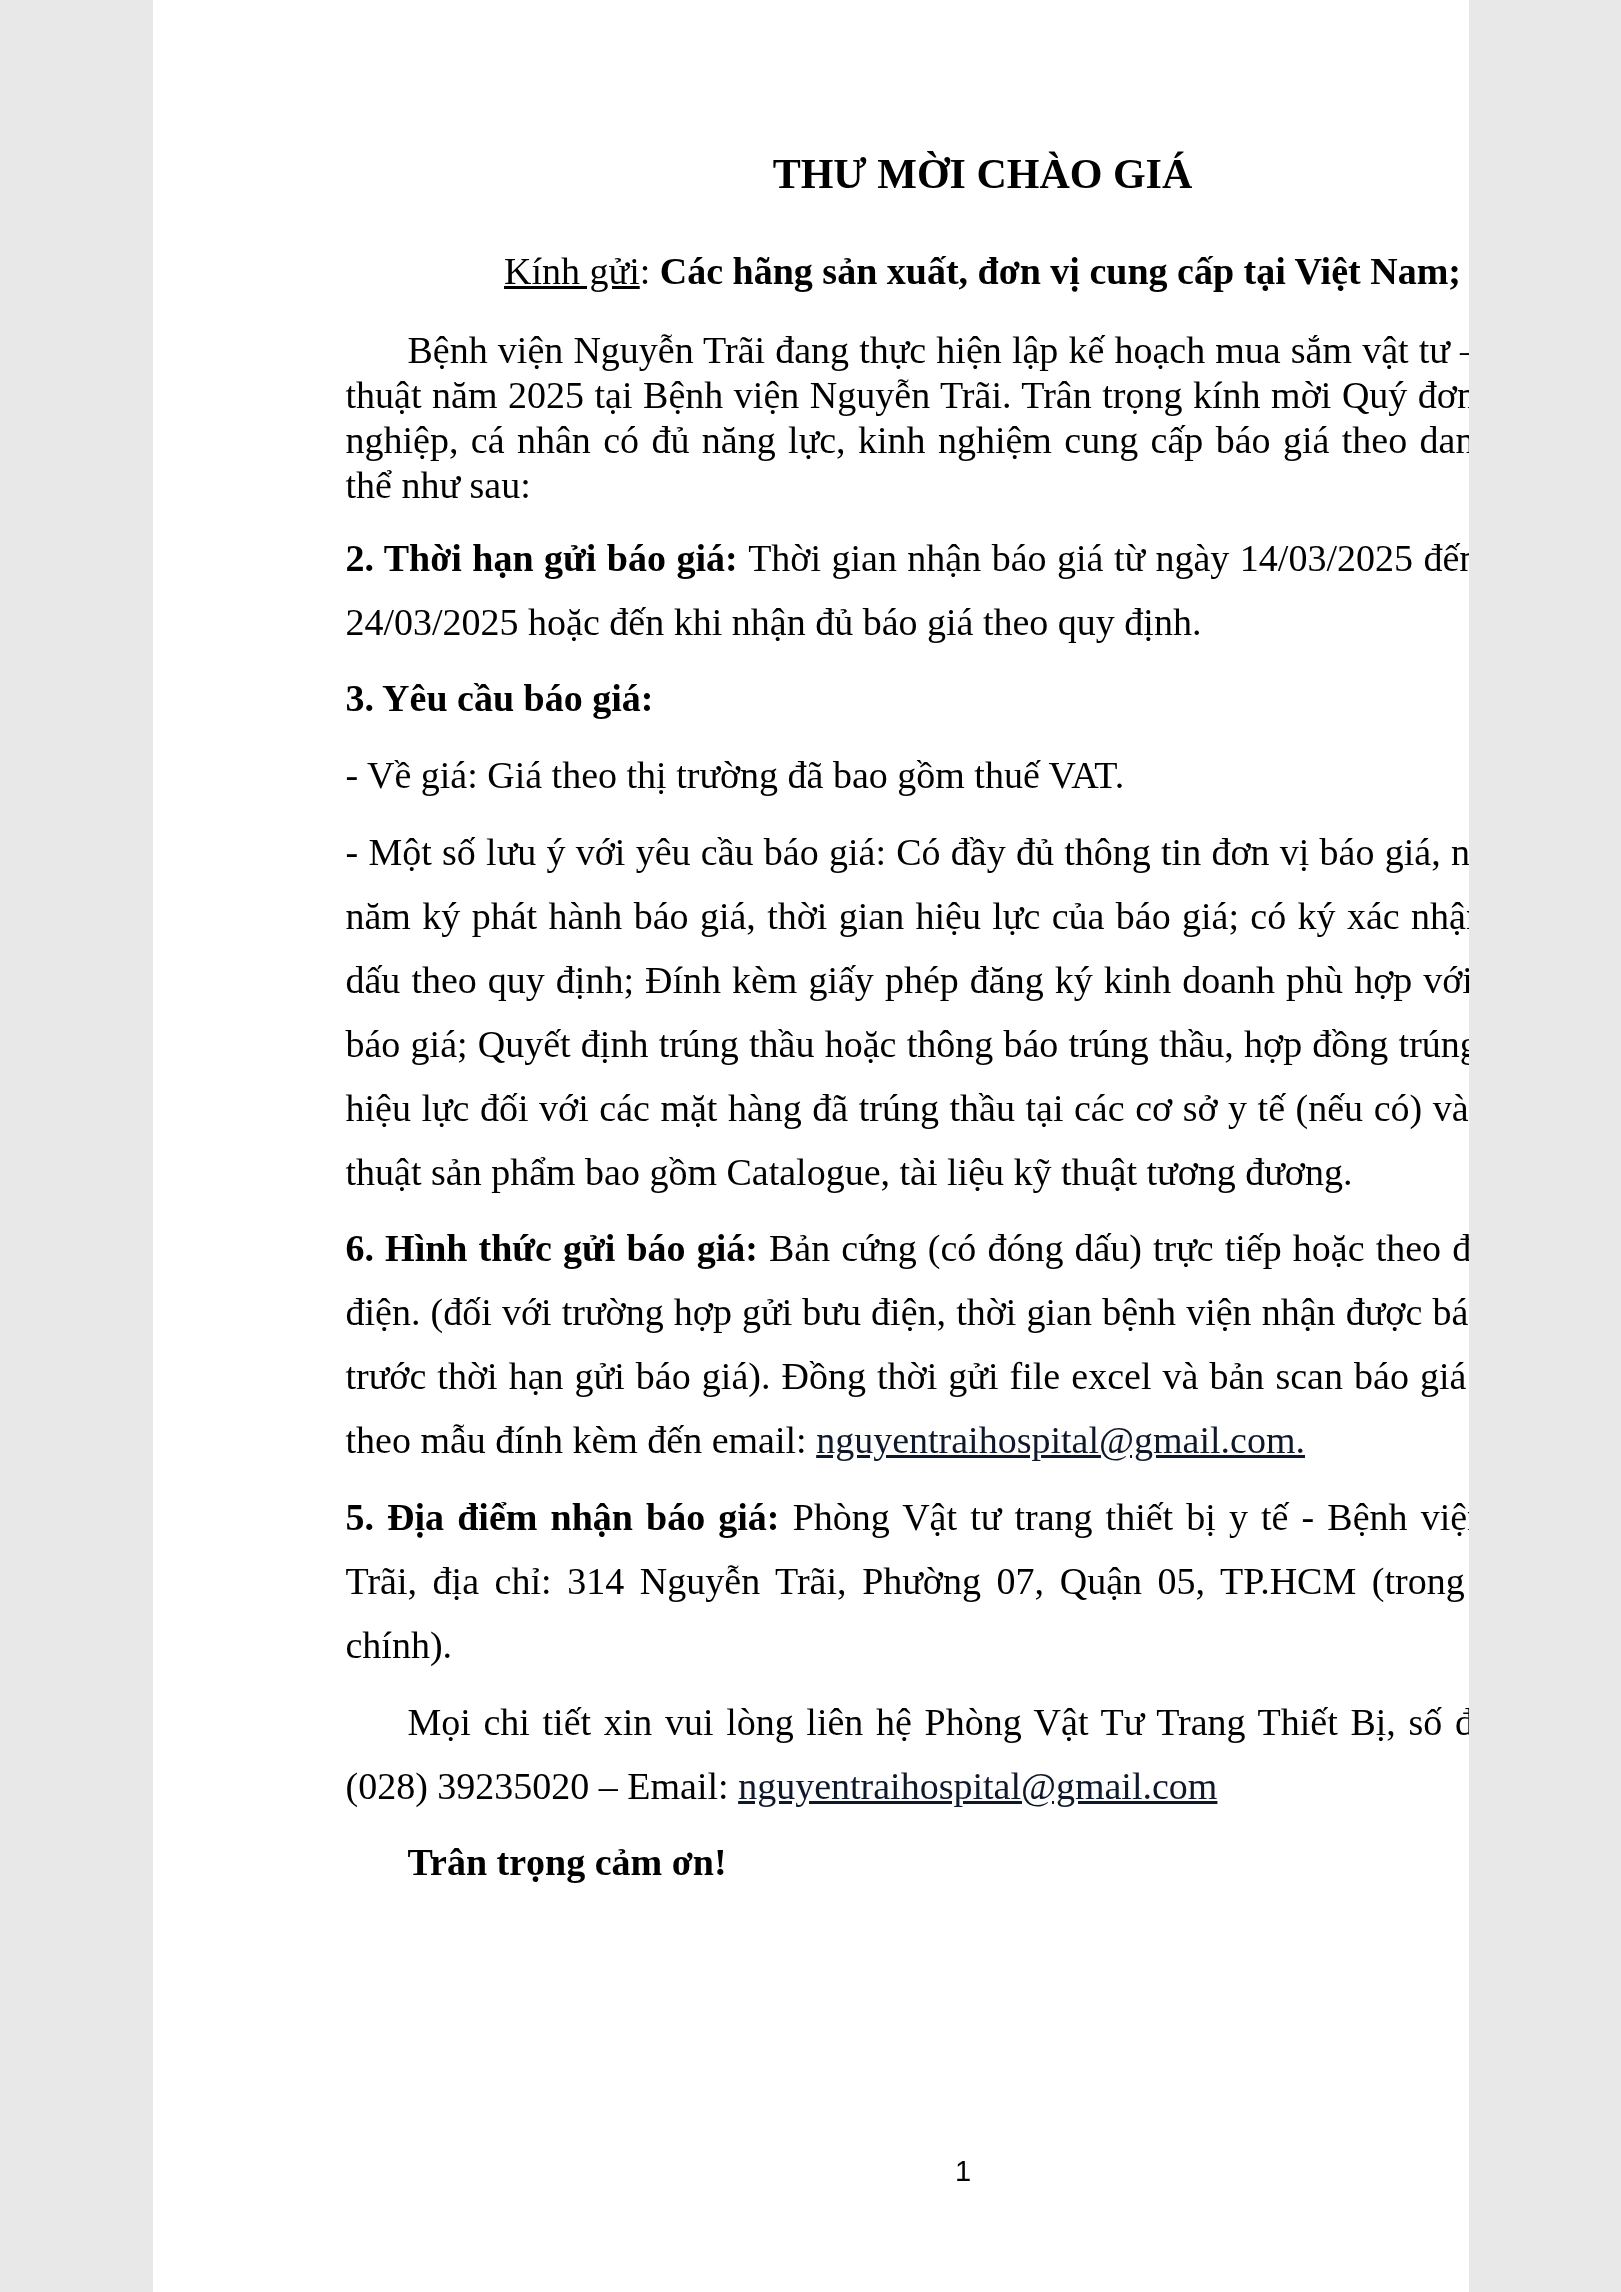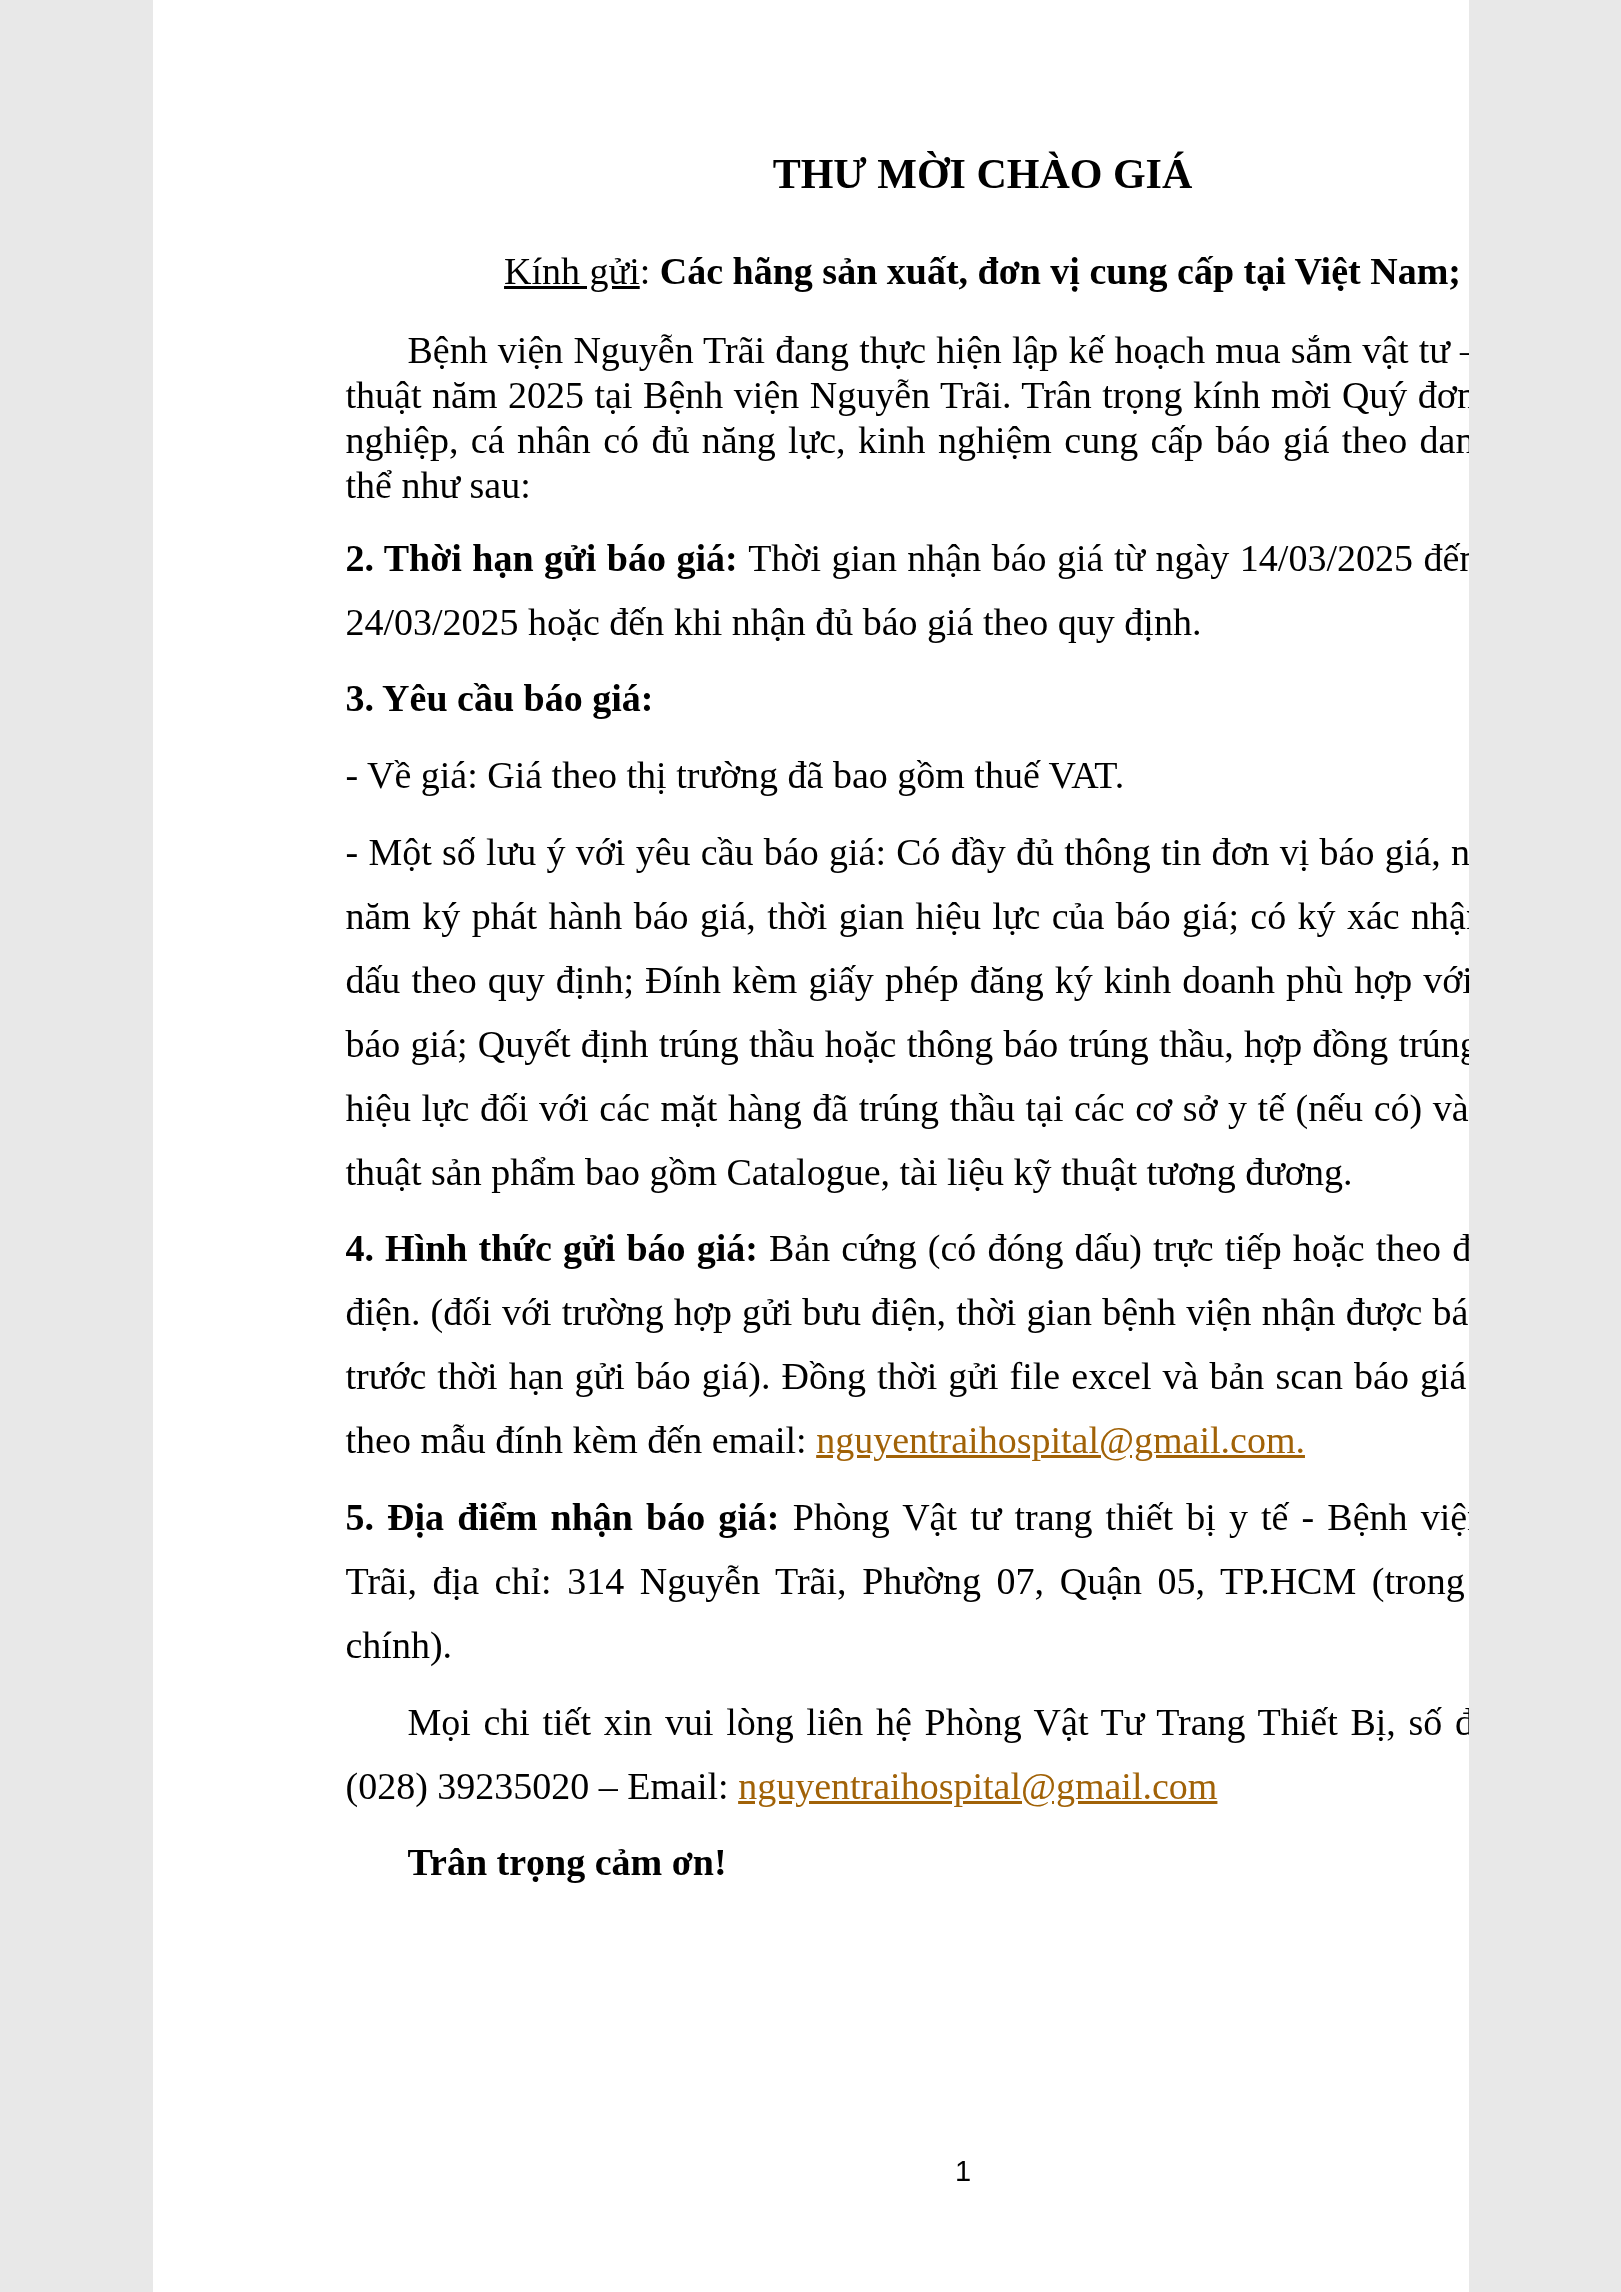--- a/index.html
+++ b/index.html
@@ -38,21 +38,21 @@
     margin-bottom: 34px;
   }
   p.tight {
     line-height: 45px;
     margin-bottom: 17.6px;
   }
   .ind { text-indent: 62px; }
   .b { font-weight: bold; }
   .u { text-decoration: underline; }
   a.link {
-    color: #a16207;
+    color: #0f172a;
     text-decoration: underline;
     cursor: pointer;
   }
   .page-footer {
     position: absolute;
     top: 2154px;
     left: 0;
     width: 1621px;
     text-align: center;
     font-family: "Liberation Sans", "DejaVu Sans", sans-serif;
@@ -75,21 +75,21 @@
 
     <p><span class="b">2. Thời hạn gửi báo giá: </span><span>Thời gian nhận báo giá từ ngày 14/03/2025 đến hết ngày 24/03/2025 hoặc đến khi nhận đủ báo giá theo quy định.</span></p>
 
     <p><span class="b">3. Yêu cầu báo giá:</span></p>
 
     <p>- Về giá: Giá theo thị trường đã bao gồm thuế VAT.</p>
 
 
     <p>- Một số lưu ý với yêu cầu báo giá: Có đầy đủ thông tin đơn vị báo giá, ngày tháng năm ký phát hành báo giá, thời gian hiệu lực của báo giá; có ký xác nhận và đóng dấu theo quy định; Đính kèm giấy phép đăng ký kinh doanh phù hợp với nội dung báo giá; Quyết định trúng thầu hoặc thông báo trúng thầu, hợp đồng trúng thầu còn hiệu lực đối với các mặt hàng đã trúng thầu tại các cơ sở y tế (nếu có) và Hồ sơ kỹ thuật sản phẩm bao gồm Catalogue, tài liệu kỹ thuật tương đương.</p>
 
-    <p><span class="b">4. Hình thức gửi báo giá: </span><span>Bản cứng (có đóng dấu) trực tiếp hoặc theo đường bưu điện. (đối với trường hợp gửi bưu điện, thời gian bệnh viện nhận được báo giá phải trước thời hạn gửi báo giá). Đồng thời gửi file excel và bản scan báo giá đóng dấu theo mẫu đính kèm đến email: </span><a class="link">nguyentraihospital@gmail.com.</a></p>
+    <p><span class="b">6. Hình thức gửi báo giá: </span><span>Bản cứng (có đóng dấu) trực tiếp hoặc theo đường bưu điện. (đối với trường hợp gửi bưu điện, thời gian bệnh viện nhận được báo giá phải trước thời hạn gửi báo giá). Đồng thời gửi file excel và bản scan báo giá đóng dấu theo mẫu đính kèm đến email: </span><a class="link">nguyentraihospital@gmail.com.</a></p>
 
     <p><span class="b">5. Địa điểm nhận báo giá: </span><span>Phòng Vật tư trang thiết bị y tế - Bệnh viện Nguyễn Trãi, địa chỉ: 314 Nguyễn Trãi, Phường 07, Quận 05, TP.HCM (trong giờ hành chính).</span></p>
 
     <p class="ind"><span>Mọi chi tiết xin vui lòng liên hệ Phòng Vật Tư Trang Thiết Bị, số điện thoại: (028) 39235020 – Email: </span><a class="link">nguyentraihospital@gmail.com</a></p>
 
     <p class="ind"><span class="b">Trân trọng cảm ơn!</span></p>
 
   </div>
 
   <div class="page-footer">1</div>

